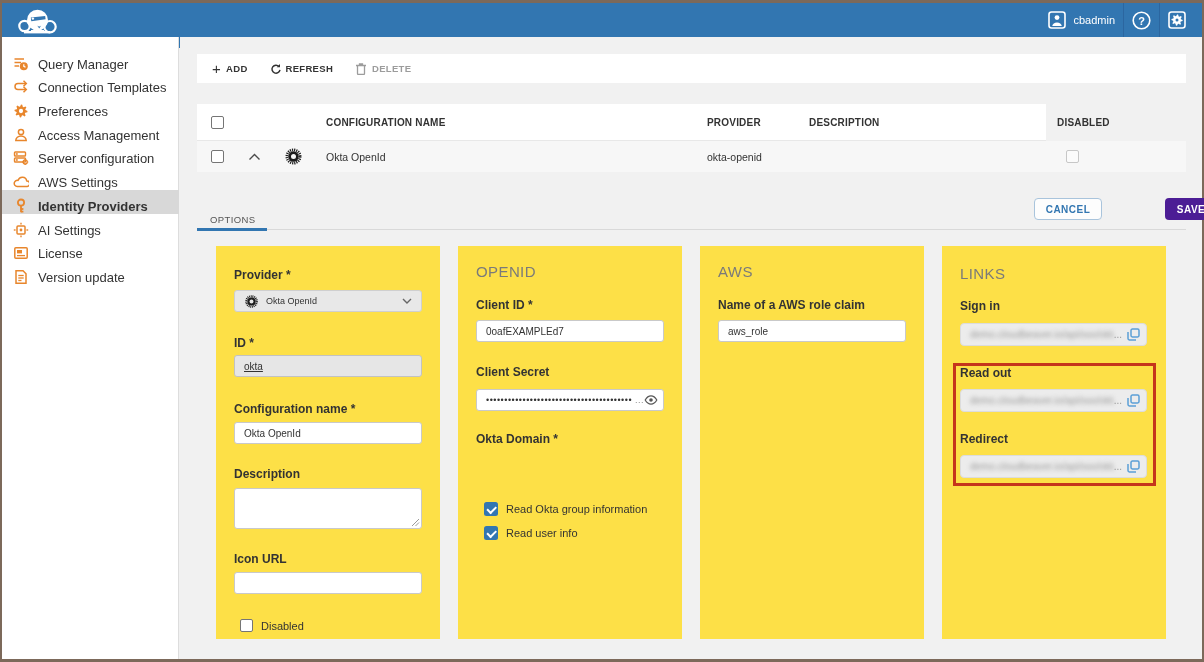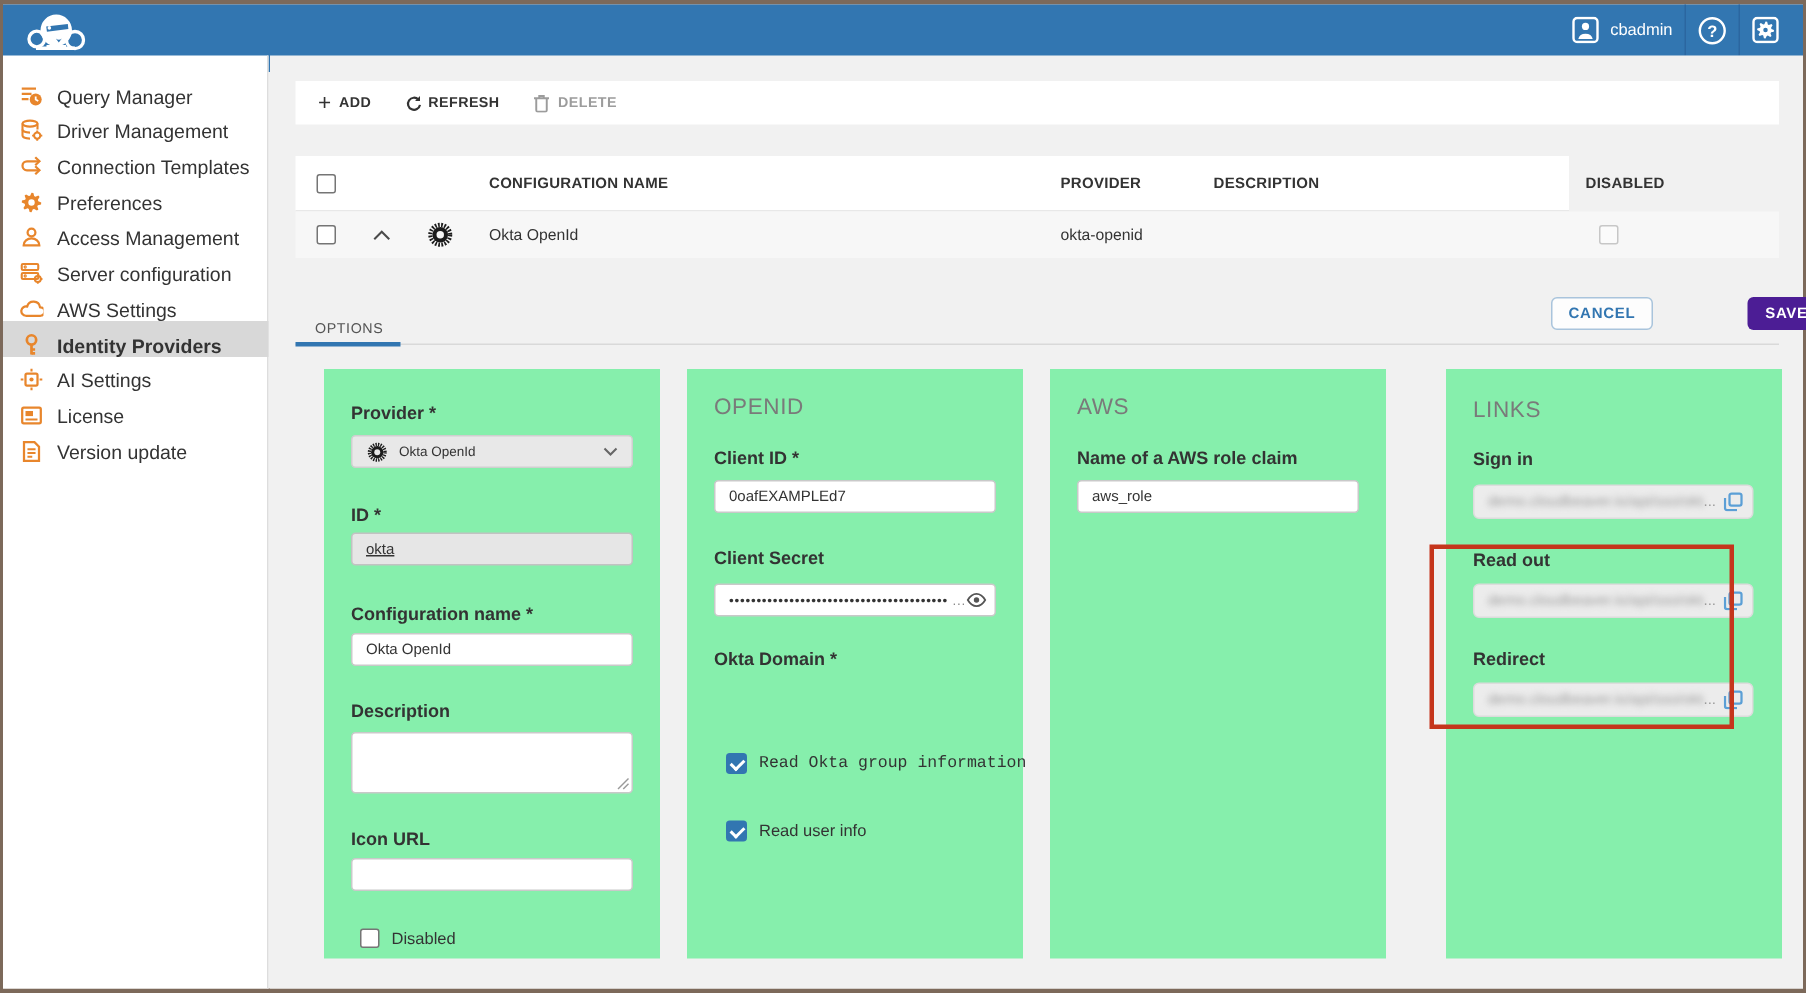--- a/index.html
+++ b/index.html
@@ -37,22 +37,22 @@
 .cb.on:after { content:""; position:absolute; left:3px; top:3.5px; width:7px; height:3.5px; border-left:2px solid #fff; border-bottom:2px solid #fff; transform:rotate(-45deg); }
 
 .tabs { position:absolute; left:17px; top:146px; width:989px; }
 .tabline { position:absolute; left:0; top:46px; width:989px; height:1px; background:#d9d9d9; }
 .tabsel { position:absolute; left:0; top:45px; width:70px; height:3px; background:#3276b1; }
 .tabtxt { position:absolute; left:13px; top:31px; font-size:9.5px; color:#555; letter-spacing:.4px; }
 .btn { position:absolute; top:15px; height:22px; border-radius:4px; font-size:10px; font-weight:bold; letter-spacing:.5px; display:flex; align-items:center; justify-content:center; }
 .btn.cancel { left:837px; width:68px; background:#fdfdfd; border:1px solid #a9c4dc; color:#3276b1; }
 .btn.save { left:968px; width:52px; background:#4c1d95; color:#fff; }
 
-.card { position:absolute; top:209px; width:224px; height:393px; background:#86efac; padding:0 18px; }
-.card.c1 { left:36px; } .card.c2 { left:278px; } .card.c3 { left:520px; } .card.c4 { left:762px;margin-left:22px; }
+.card { position:absolute; top:209px; width:224px; height:393px; background:#fde047; padding:0 18px; }
+.card.c1 { left:36px; } .card.c2 { left:278px; } .card.c3 { left:520px; } .card.c4 { left:762px; }
 .sect { position:absolute; font-size:15px; color:#7a7a7a; letter-spacing:.4px; }
 .lbl { position:absolute; font-size:12px; font-weight:bold; color:#333; white-space:nowrap; }
 .inp { position:absolute; left:18px; width:188px; height:22px; border:1px solid #c9c9c9; border-radius:3px; background:#fff; font-size:10px; color:#333; display:flex; align-items:center; padding:0 9px; white-space:nowrap; }
 .inp.dis { background:#e6e6e6; border-color:#c2c2c2;text-decoration:underline; }
 .inp.sel2 { background:#e8e8e8; border-color:#cfcfcf; }
 .pill { position:absolute; left:18px; width:187px; height:23px; border:1px solid #dcdcdc; border-radius:4px; background:#ececec; font-size:10px; color:#9d9d9d; display:flex; align-items:center; padding:0 6px 0 9px; overflow:hidden; }
 .blur { filter:blur(2px); white-space:nowrap; overflow:hidden; flex:1 1 auto; }
 .chkrow { position:absolute; display:flex; align-items:center; font-size:11px; color:#333; white-space:nowrap; }
 .chkrow .cb { margin-right:8px; }
 .redbox { position:absolute; left:773px; top:326px; width:203px; height:123px; border:3px solid #c5351c; }
@@ -104,34 +104,20 @@
     <div class="mi"><svg width="16" height="16" viewBox="0 0 16 16">
             <g stroke="#e8862c" stroke-width="1.5" fill="none">
               <line x1="1.5" y1="3" x2="11" y2="3"></line>
               <line x1="1.5" y1="6.5" x2="8" y2="6.5"></line>
               <line x1="1.5" y1="10" x2="6" y2="10"></line>
             </g>
             <circle cx="10.8" cy="10.3" r="4" fill="#e8862c"></circle>
             <path d="M10.8 8.3 v2 l1.7 1" stroke="#fff" stroke-width="1.2" fill="none"></path>
           </svg>Query Manager</div>
     <div class="mi"><svg width="16" height="16" viewBox="0 0 16 16">
-            <g stroke="#e8862c" stroke-width="1.4" fill="none">
-              <ellipse cx="7" cy="3.4" rx="5" ry="2"></ellipse>
-              <path d="M2 3.4 v8 c0 1.1 2.2 2 5 2 M12 3.4 v4"></path>
-              <path d="M2 7.4 c0 1.1 2.2 2 5 2"></path>
-            </g>
-            <circle cx="11.8" cy="11.4" r="2.1" fill="none" stroke="#e8862c" stroke-width="1.4"></circle>
-            <g stroke="#e8862c" stroke-width="1.3">
-              <line x1="11.8" y1="8" x2="11.8" y2="9.3"></line>
-              <line x1="11.8" y1="13.5" x2="11.8" y2="14.8"></line>
-              <line x1="8.4" y1="11.4" x2="9.7" y2="11.4"></line>
-              <line x1="13.9" y1="11.4" x2="15.2" y2="11.4"></line>
-            </g>
-          </svg>Driver Management</div>
-    <div class="mi"><svg width="16" height="16" viewBox="0 0 16 16">
             <g stroke="#e8862c" stroke-width="1.5" fill="none">
               <path d="M13 4.5 H5 a3 3 0 0 0 0 6 h8"></path>
               <path d="M10.5 1.8 L13.3 4.5 L10.5 7.2"></path>
               <path d="M10.5 7.8 L13.3 10.5 L10.5 13.2"></path>
             </g>
           </svg>Connection Templates</div>
     <div class="mi"><svg width="16" height="16" viewBox="0 0 18 18">
             <path d="M16.30,9.00 L16.16,10.42 L13.80,10.99 L13.32,11.89 L14.16,14.16 L13.06,15.07 L10.99,13.80 L10.01,14.10 L9.00,16.30 L7.58,16.16 L7.01,13.80 L6.11,13.32 L3.84,14.16 L2.93,13.06 L4.20,10.99 L3.90,10.01 L1.70,9.00 L1.84,7.58 L4.20,7.01 L4.68,6.11 L3.84,3.84 L4.94,2.93 L7.01,4.20 L7.99,3.90 L9.00,1.70 L10.42,1.84 L10.99,4.20 L11.89,4.68 L14.16,3.84 L15.07,4.94 L13.80,7.01 L14.10,7.99 Z" fill="#e8862c"></path>
             <circle cx="9" cy="9" r="2.4" fill="#fff"></circle>
           </svg>Preferences</div>
@@ -281,22 +267,22 @@
     <div class="inp" style="top:74px;">0oafEXAMPLEd7</div>
     <div class="lbl" style="left:18px; top:119px;">Client Secret</div>
     <div class="inp" style="top:143px; padding-right:5px;">
           <span style="font-size:9px; letter-spacing:0.5px; overflow:hidden; white-space:nowrap; flex:1">•••••••••••••••••••••••••••••••••••••••• <span style="color:#888">...</span></span>
       <svg width="14" height="14" viewBox="0 0 14 14">
             <path d="M1.2 7 C2.8 4.2 4.8 2.9 7 2.9 C9.2 2.9 11.2 4.2 12.8 7 C11.2 9.8 9.2 11.1 7 11.1 C4.8 11.1 2.8 9.8 1.2 7 Z" fill="none" stroke="#555" stroke-width="1.2"></path>
             <circle cx="7" cy="7" r="1.8" fill="#555"></circle>
           </svg>
     </div>
     <div class="lbl" style="left:18px; top:186px;">Okta Domain *</div>
-    <div class="chkrow" style="left:26px; top:256px;font-family:Liberation Mono, monospace;"><span class="cb on"></span>Read Okta group information</div>
-    <div class="chkrow" style="left:26px; top:301px;"><span class="cb on"></span>Read user info</div>
+    <div class="chkrow" style="left:26px; top:256px;"><span class="cb on"></span>Read Okta group information</div>
+    <div class="chkrow" style="left:26px; top:280px;"><span class="cb on"></span>Read user info</div>
   </div>
 
   <div class="card c3">
     <div class="sect" style="left:18px; top:17px;">AWS</div>
     <div class="lbl" style="left:18px; top:52px;">Name of a AWS role claim</div>
     <div class="inp" style="top:74px;">aws_role</div>
   </div>
 
   <div class="card c4">
     <div class="sect" style="left:18px; top:19px;">LINKS</div>

